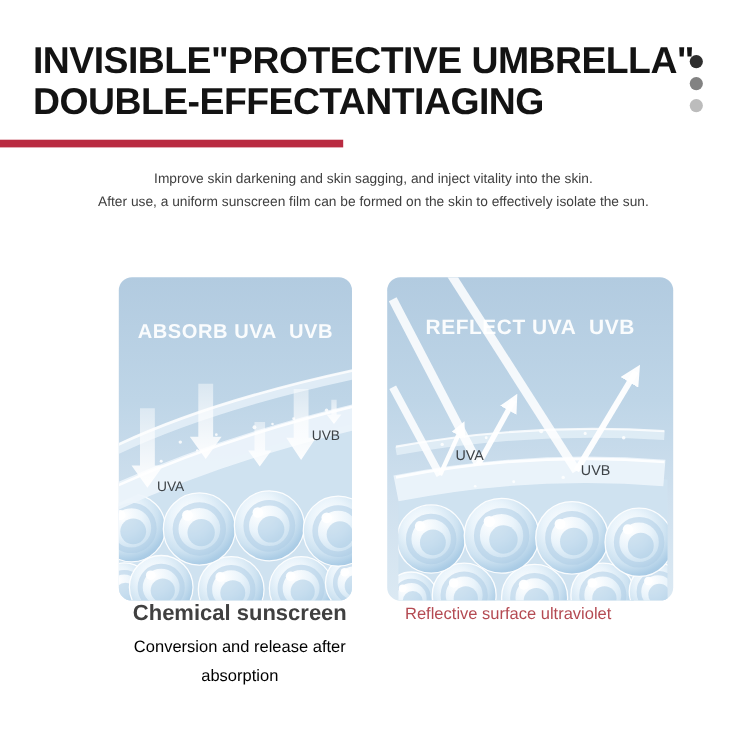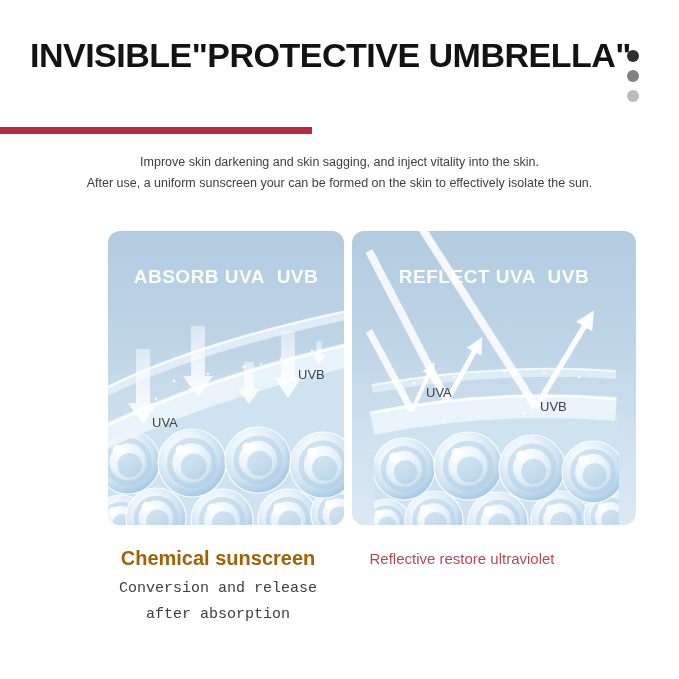--- a/index.html
+++ b/index.html
@@ -8,21 +8,21 @@
   
   .title{position:absolute;left:30px;top:36px;font-weight:800;font-size:34px;line-height:38px;
          letter-spacing:-0.5px;color:#131313;white-space:nowrap;}
   .dots{position:absolute;left:627px;top:50px;display:flex;flex-direction:column;}
   .dot{width:12px;height:12px;border-radius:50%;margin-bottom:8px;}
   .rule{position:absolute;left:0;top:127px;width:312px;height:7px;}
   
   .intro{position:absolute;left:0;top:152px;width:679px;text-align:center;
          font-size:12.5px;line-height:21px;color:#404040;}
   
-  .panel{position:absolute;top:231px;width:236px;height:294px;border-radius:12px;overflow:hidden;
+  .panel{position:absolute;top:252px;width:212px;height:294px;border-radius:12px;overflow:hidden;
          background:linear-gradient(180deg,#b2cbe0 0%,#bed5e7 38%,#cfe0ee 68%,#dbe9f3 100%);}
   .panel-left{left:108px;}
   .panel-right{left:352px;padding-left:48px;}
   .panel svg{position:absolute;inset:0;width:100%;height:100%;display:block;}
   .banner{fill:rgba(255,255,255,0.93);font-weight:bold;font-size:19px;letter-spacing:0.5px;
           font-family:"Liberation Sans",sans-serif;}
   .uvlabel{fill:#3e4347;font-size:13px;font-family:"Liberation Sans",sans-serif;}
   .beam{stroke:rgba(255,255,255,0.85);fill:none;}
   .beam-out{stroke:rgba(255,255,255,0.95);fill:none;}
   
@@ -33,31 +33,32 @@
   .cap-sub{font-size:15px;line-height:26px;max-width:210px;margin:0 auto;}
   .defs-svg{position:absolute;width:0;height:0;}
 </style>
 </head>
 <body>
 
 <div id="page">
 
   <div class="title">
     <div>INVISIBLE"PROTECTIVE UMBRELLA"</div>
+    <div>DOUBLE-EFFECTANTIAGING</div>
   </div>
   <div class="dots">
     <span class="dot" style="background-color: rgb(46, 46, 46);"></span>
     <span class="dot" style="background-color: rgb(130, 130, 130);"></span>
     <span class="dot" style="background-color: rgb(188, 188, 188);"></span>
   </div>
   <div class="rule" style="background-color: rgb(185, 43, 65);"></div>
 
   <div class="intro">
     <div>Improve skin darkening and skin sagging, and inject vitality into the skin.</div>
-    <div>After use, a uniform sunscreen your can be formed on the skin to effectively isolate the sun.</div>
+    <div>After use, a uniform sunscreen film can be formed on the skin to effectively isolate the sun.</div>
   </div>
 
   <svg class="defs-svg" aria-hidden="true">
     <defs>
       <linearGradient id="arrowGrad" x1="0" y1="0" x2="0" y2="1">
         <stop offset="0" stop-color="#ffffff" stop-opacity="0.45"></stop>
         <stop offset="1" stop-color="#ffffff" stop-opacity="0.95"></stop>
       </linearGradient>
       <radialGradient id="bubGrad" cx="0.38" cy="0.32" r="0.78">
         <stop offset="0" stop-color="#ffffff"></stop>
@@ -219,20 +220,20 @@
         <line class="beam" x1="30" y1="-15" x2="152" y2="176" stroke-width="8"></line>
         <line class="beam-out" x1="152" y1="176" x2="206" y2="86" stroke-width="5.5" marker-end="url(#arrowHd)"></line>
       </g>
       <text class="banner" x="110" y="52" text-anchor="middle">REFLECT UVA&nbsp; UVB</text>
       <text class="uvlabel" x="42" y="166">UVA</text>
       <text class="uvlabel" x="156" y="180">UVB</text>
     </svg>
   </div>
 
   <div class="caption caption-left">
-    <div class="cap-title" style="color: #a16207;">Chemical sunscreen</div>
-    <div class="cap-sub" style="color: #404040; font-family: Liberation Mono, monospace;">Conversion and release after absorption</div>
+    <div class="cap-title" style="color: #404040;">Chemical sunscreen</div>
+    <div class="cap-sub" style="color: #000000;">Conversion and release after absorption</div>
   </div>
   <div class="caption caption-right">
-    <div class="cap-sub" style="color: rgb(180, 74, 82);">Reflective restore ultraviolet</div>
+    <div class="cap-sub" style="color: rgb(180, 74, 82);">Reflective surface ultraviolet</div>
   </div>
 
 </div>
 
 </body></html>

